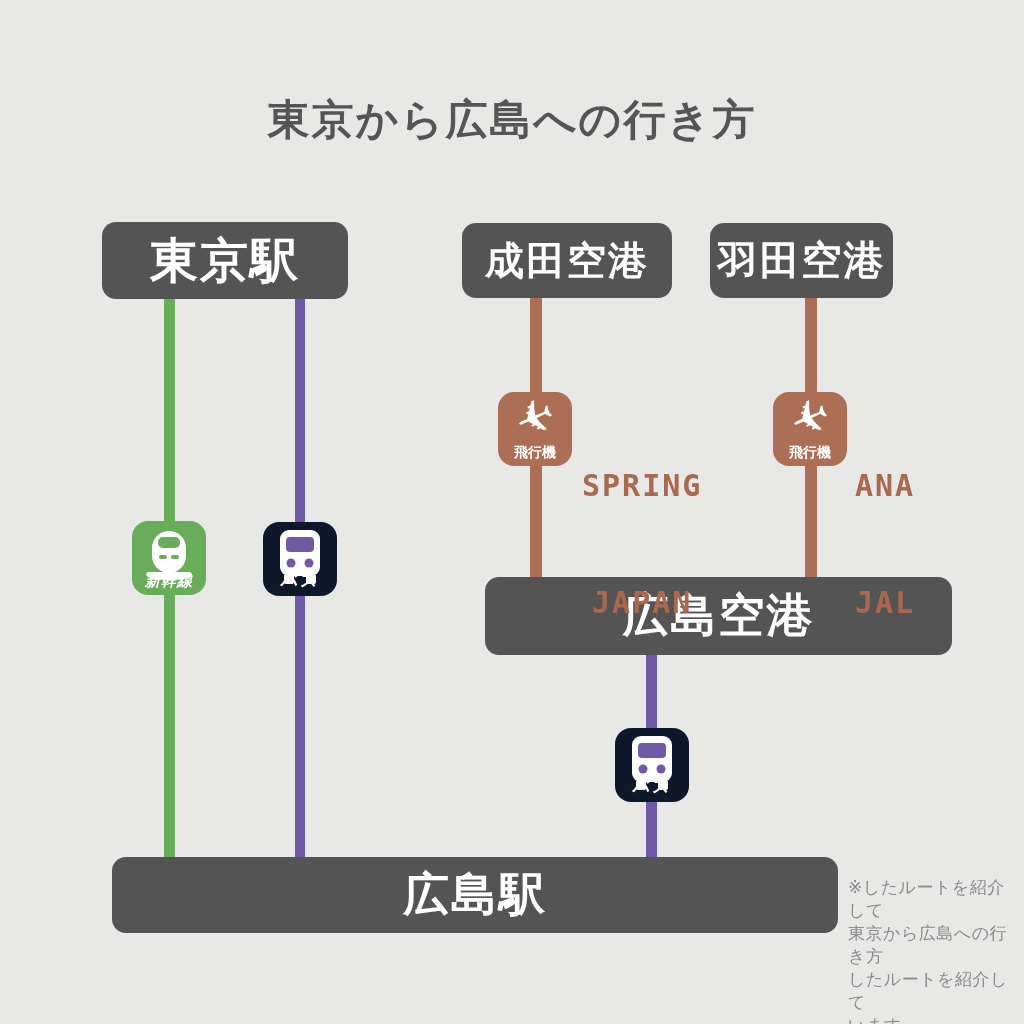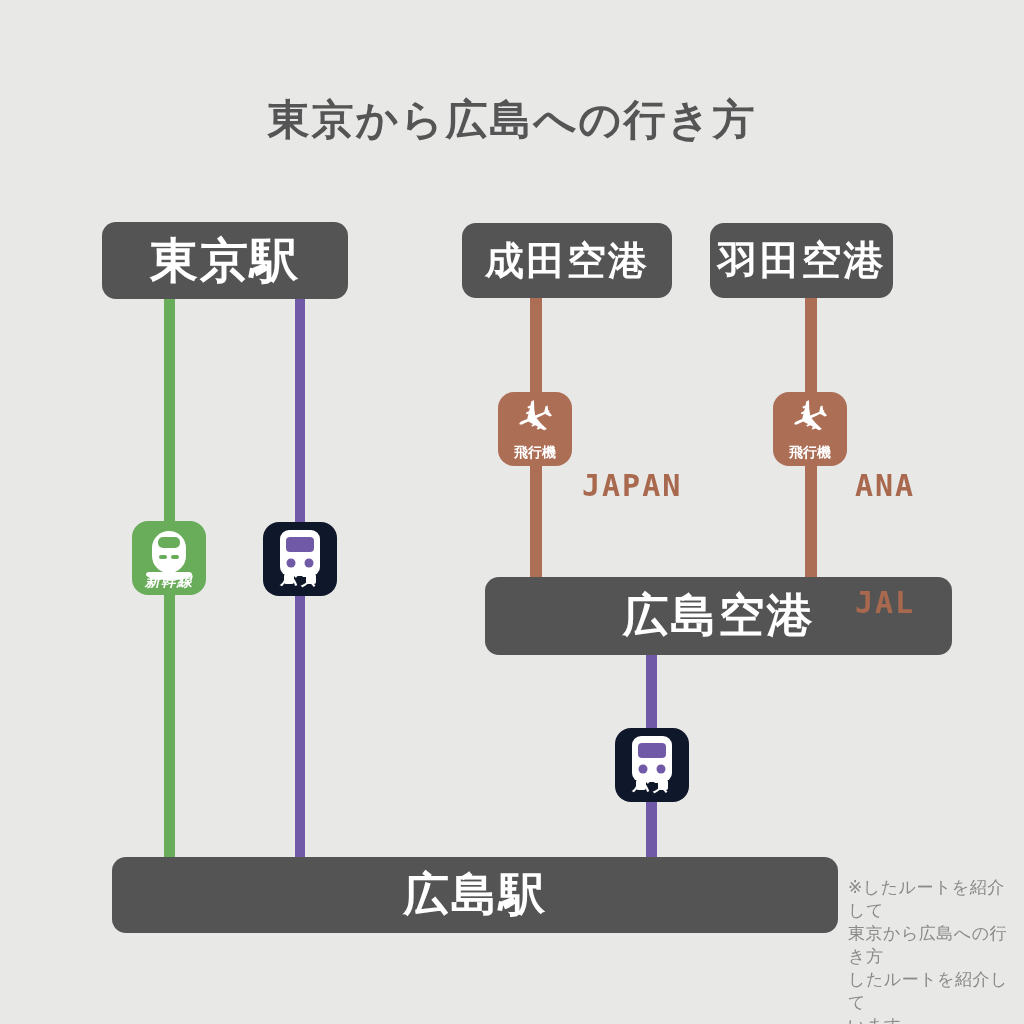--- a/index.html
+++ b/index.html
@@ -143,20 +143,21 @@
       <rect x="23" y="15" width="28" height="15" rx="4" fill="#7059a6"></rect>
       <circle cx="28" cy="41" r="4.5" fill="#7059a6"></circle>
       <circle cx="46" cy="41" r="4.5" fill="#7059a6"></circle>
       <rect x="21" y="52" width="10" height="10" rx="2" fill="#ffffff"></rect>
       <rect x="43" y="52" width="10" height="10" rx="2" fill="#ffffff"></rect>
     </svg>
     <div class="mode-label">バス</div>
   </div>
 
   <div id="airline-narita" class="airline">
+    <div>SPRING</div>
     <div>JAPAN</div>
   </div>
   <div id="airline-haneda" class="airline">
     <div>ANA</div>
     <div>JAL</div>
   </div>
 
   <div class="footnote">
     <div>※したルートを紹介して</div>
     <div>東京から広島への行き方</div>

